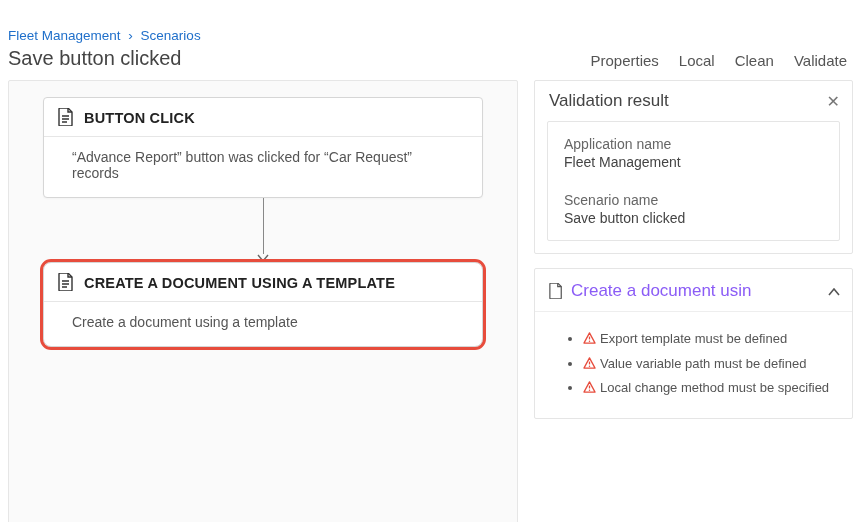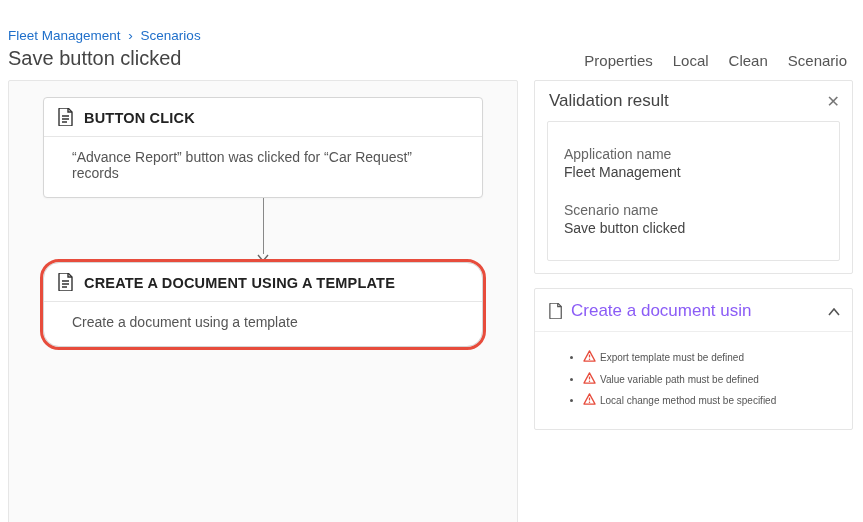--- a/index.html
+++ b/index.html
@@ -57,21 +57,21 @@
     width: 440px;
     margin: 0 auto;
     background: #fff;
     border: 1px solid #d6d6d6;
     border-radius: 4px;
     box-shadow: 0 1px 2px rgba(0,0,0,0.03);
   }
   .node.selected {
     outline: 3px solid #e74c3c;
     outline-offset: 0;
-    border-radius: 16px;
+    border-radius: 8px;
   }
   .node-head {
     display: flex;
     align-items: flex-end;
     gap: 10px;
     padding: 10px 14px;
     border-bottom: 1px solid #e6e6e6;
     font-weight: 700;
     font-size: 14.5px;
     letter-spacing: 0.2px;
@@ -115,21 +115,21 @@
     align-items: center;
     padding: 10px 12px 10px 14px;
     font-size: 17px;
     color: #444;
   }
   .close-x { color: #777; cursor: pointer; font-size: 16px; }
   .panel-block {
     border: 1px solid #e5e5e5;
     border-radius: 2px;
     margin: 0 12px 12px 12px;
-    padding: 24px 16px;
+    padding: 14px 16px;
   }
   .field-label { color: #666; font-size: 14px; }
   .field-value { color: #444; font-size: 14px; margin-top: 2px; }
   .field-group + .field-group { margin-top: 22px; }
   .accordion-head {
     display: flex;
     align-items: center;
     gap: 8px;
     padding: 12px 12px 10px 14px;
     font-size: 17px;
@@ -137,21 +137,21 @@
     border-bottom: 1px solid #eee;
     cursor: pointer;
   }
   .accordion-head .spacer { flex: 1; }
   .chev { font-size: 14px; color: #555; }
   .issues {
     padding: 18px 14px 14px 34px;
   }
   .issues ul { list-style: disc; padding-left: 14px; }
   .issues li {
-    font-size: 10px;
+    font-size: 13px;
     color: #555;
     margin-bottom: 6px;
     line-height: 1.35;
   }
   .warn-icon {
     display: inline-block;
     vertical-align: -1px;
     margin-right: 4px;
   }
   .warn-icon svg { display: inline-block; }
@@ -165,21 +165,21 @@
       <a href="#">Fleet Management</a>
       <span class="sep">›</span>
       <a href="#">Scenarios</a>
     </div>
     <h1 class="page-title">Save button clicked</h1>
   </div>
   <div class="actions">
     <span>Properties</span>
     <span>Local</span>
     <span>Clean</span>
-    <span>Scenario</span>
+    <span>Validate</span>
   </div>
 </div>
 
 <div class="main">
 
   <div class="canvas">
 
     <div class="node">
       <div class="node-head">
         <span class="doc-icon">

